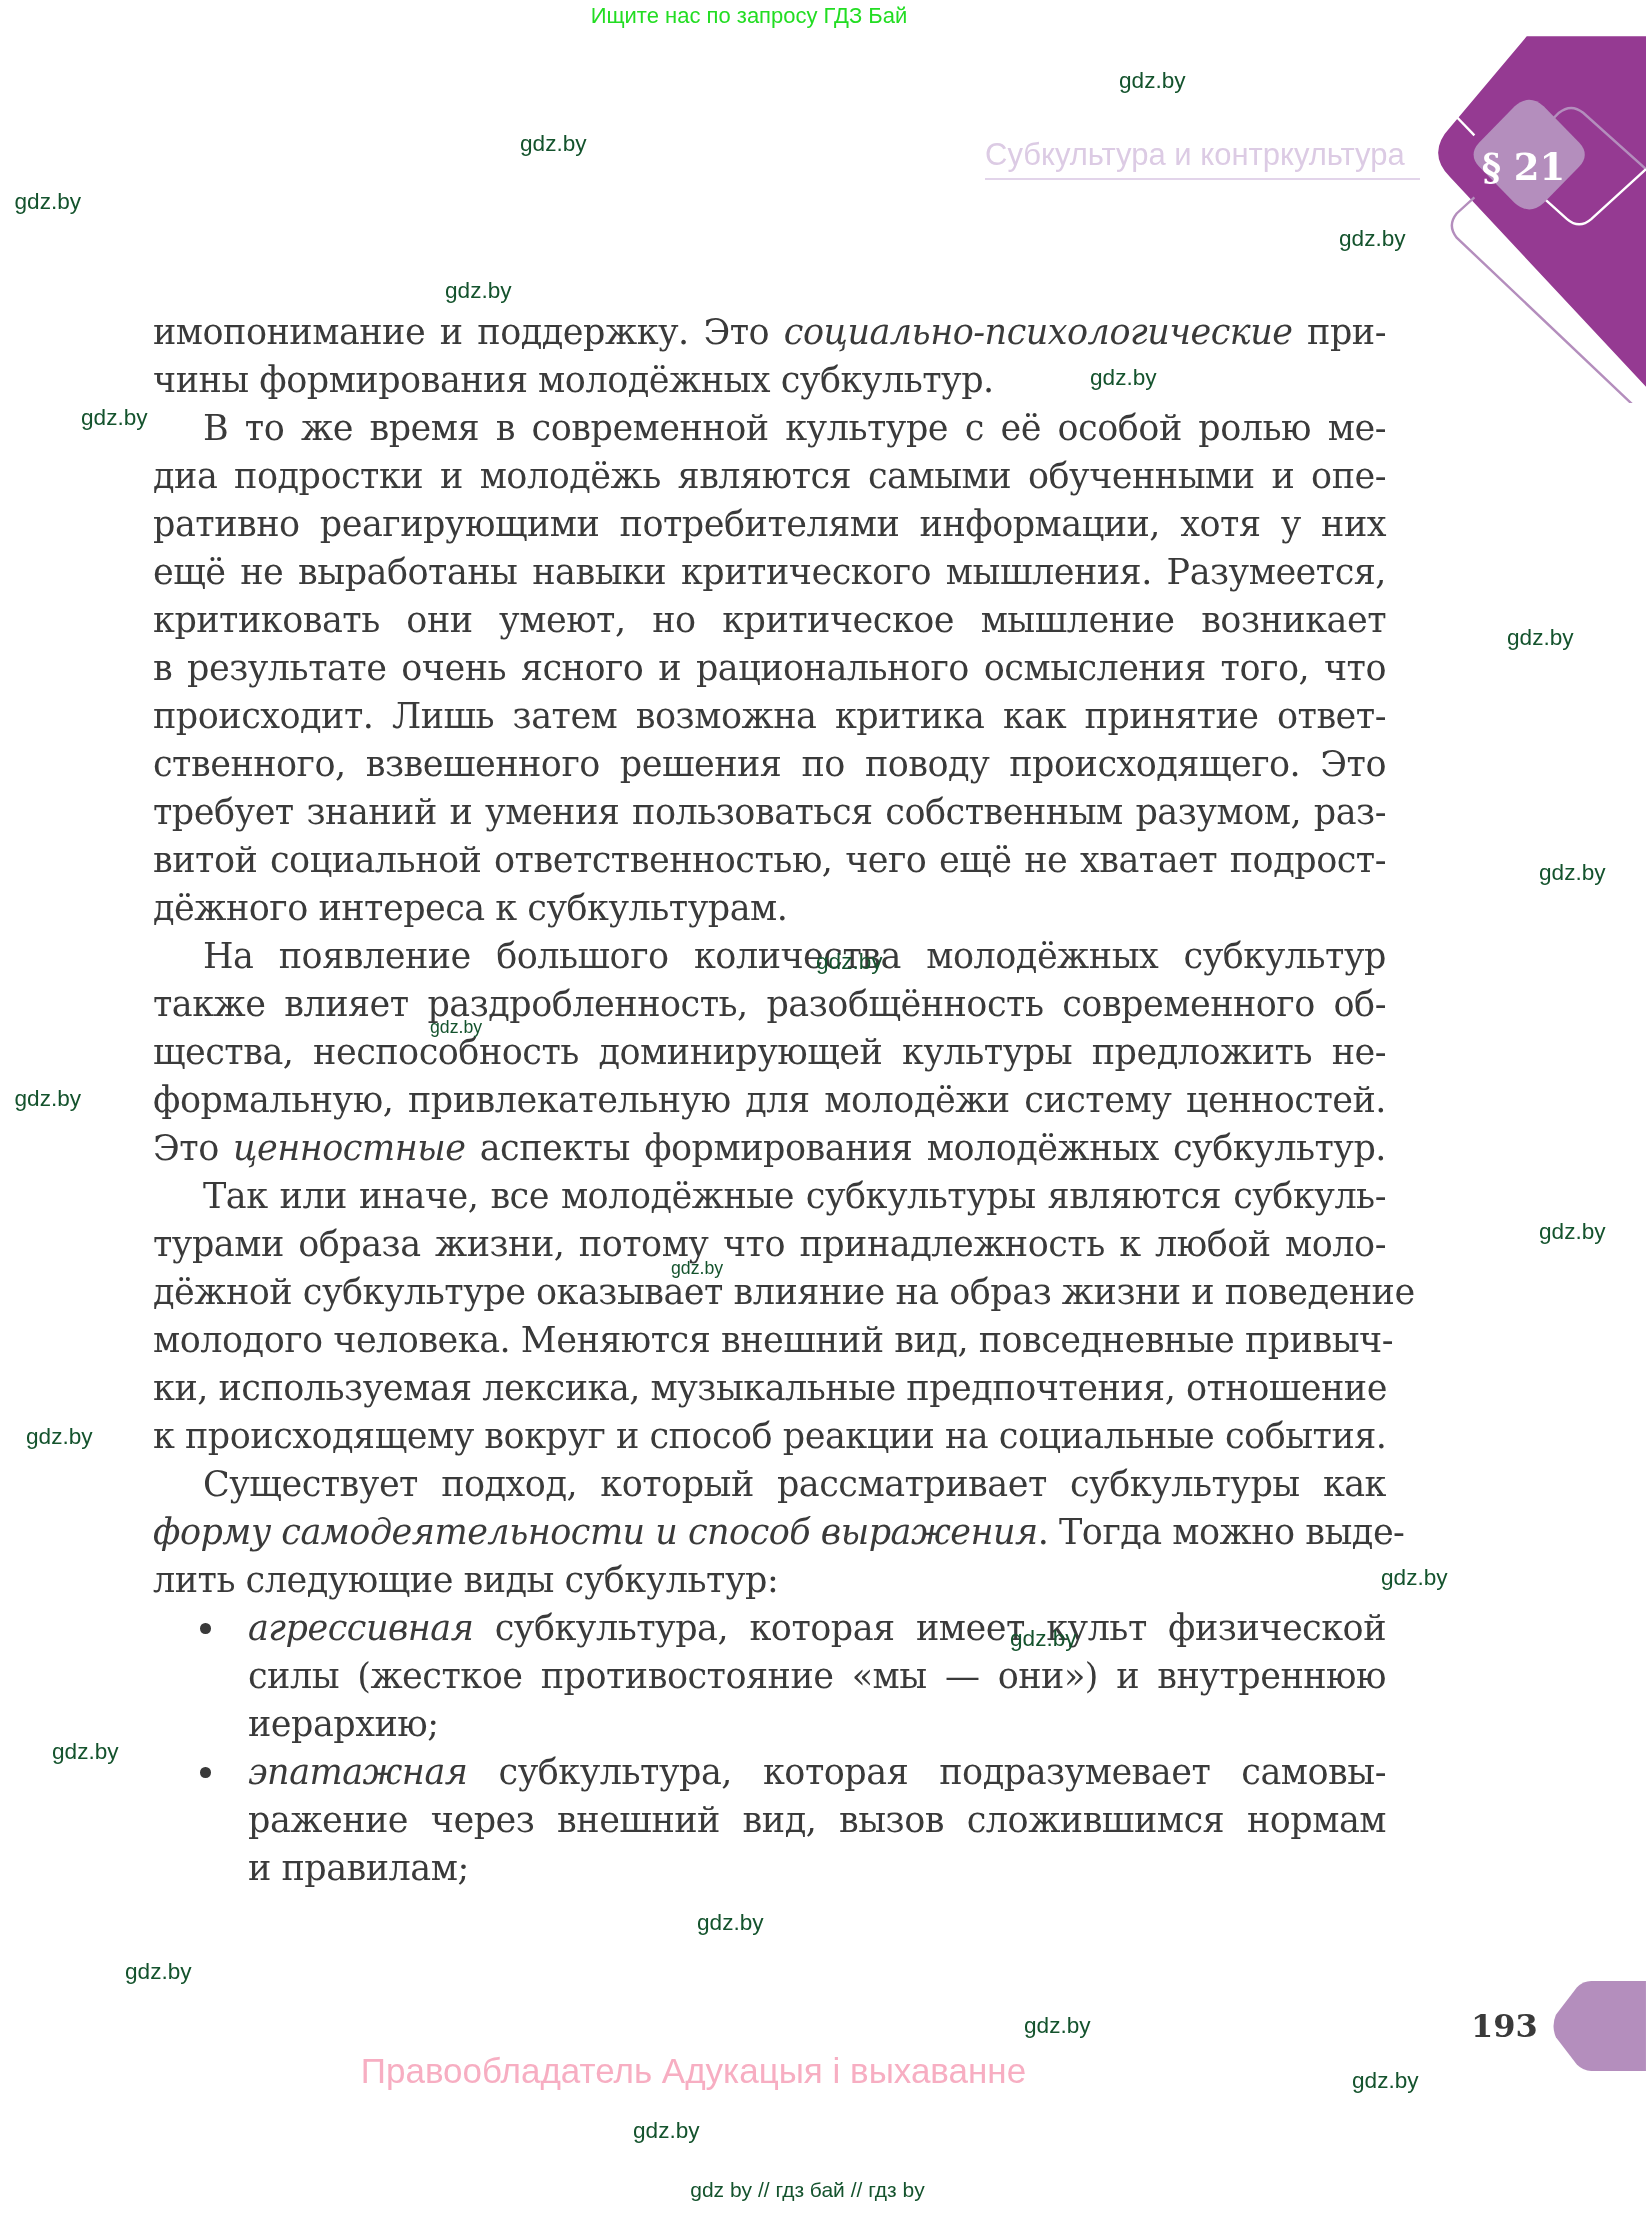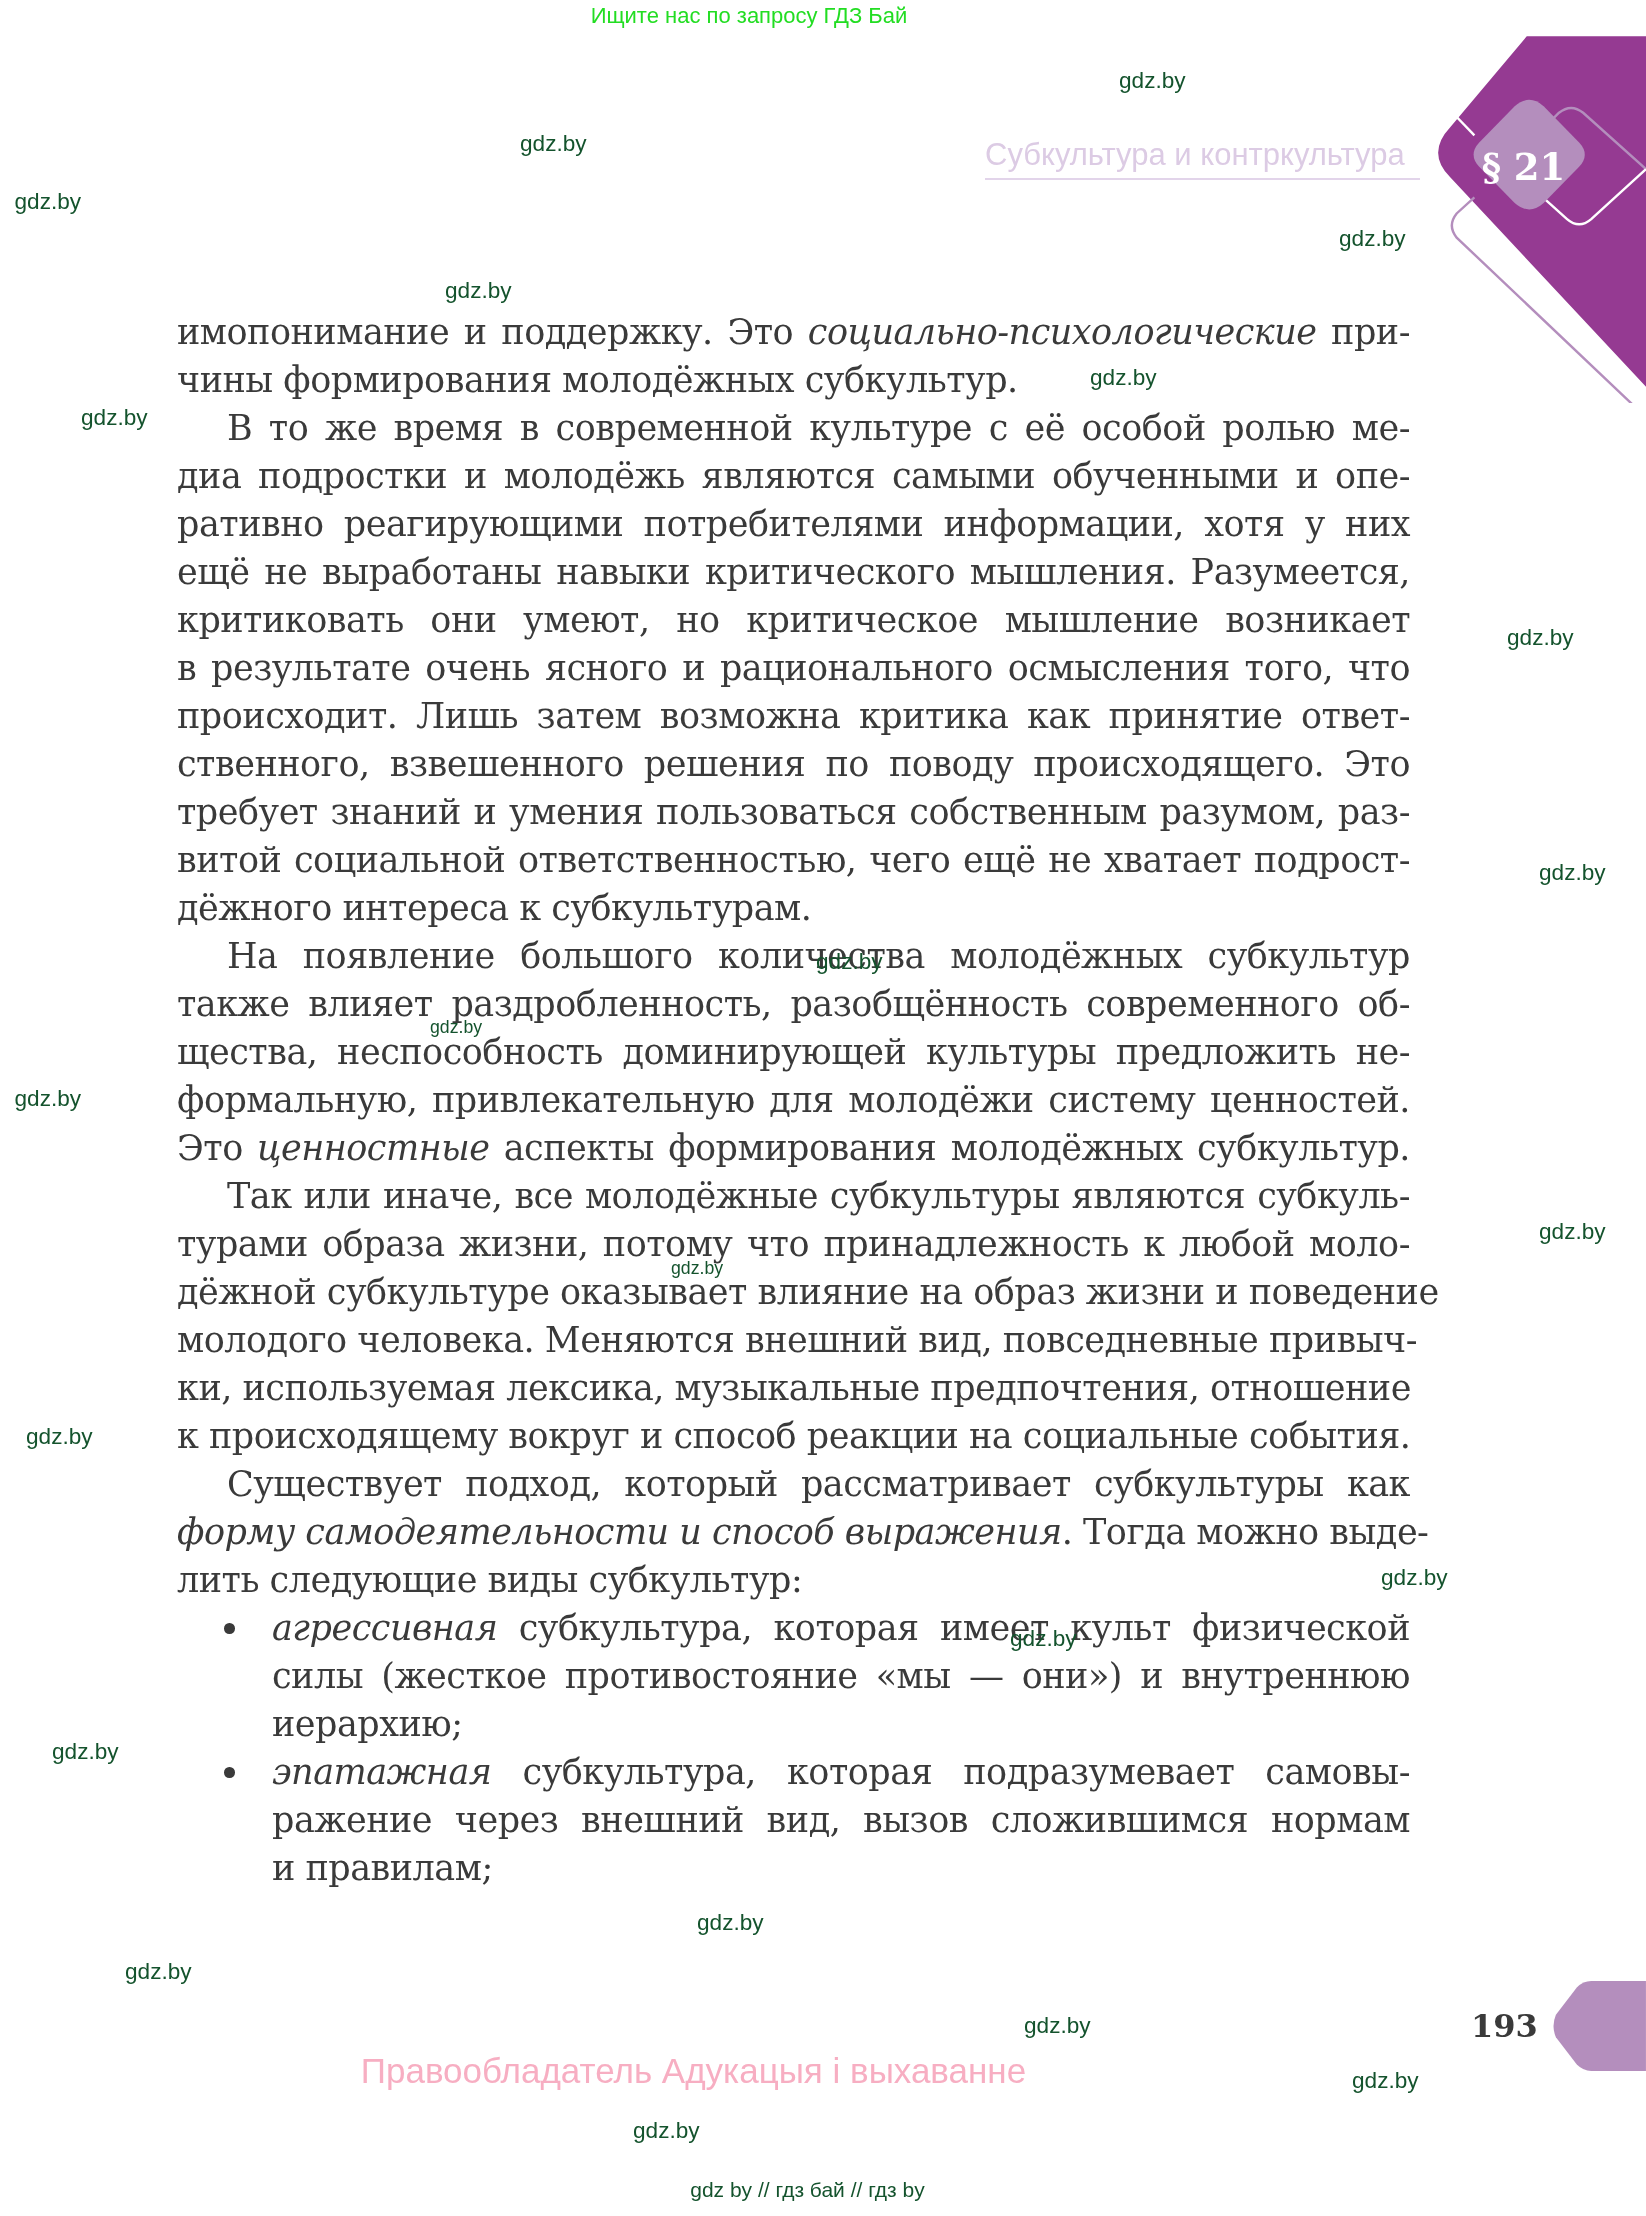--- a/index.html
+++ b/index.html
@@ -20,21 +20,21 @@
   }
   .deco { position: absolute; left: 1418px; top: 32px; width: 228px; height: 371px; }
   .para-badge {
     position: absolute; left: 1475px; top: 137px; width: 97px; height: 60px;
     text-align: center; font-family: "DejaVu Serif", serif; font-weight: bold;
     font-size: 37px; color: #ffffff; line-height: 60px;
   }
   .body-text {
     position: absolute; left: 153px; top: 308px; width: 1233px;
     font-size: 35px; line-height: 48px; color: #3a3a3a;
-    font-family: "DejaVu Serif", serif; letter-spacing: -0.5px; margin-left: 24px;
+    font-family: "DejaVu Serif", serif; letter-spacing: -0.5px;
   }
   .line { display: block; white-space: nowrap; text-align: justify; text-align-last: justify; height: 48px; }
   .line.last { text-align-last: left; }
   .line.indent { padding-left: 50px; }
   .line.li { padding-left: 95px; position: relative; }
   .bullet {
     position: absolute; left: 47px; top: 19.3px; width: 10.5px; height: 10.5px;
     border-radius: 50%; background: #3a3a3a;
   }
   em { font-style: italic; }

